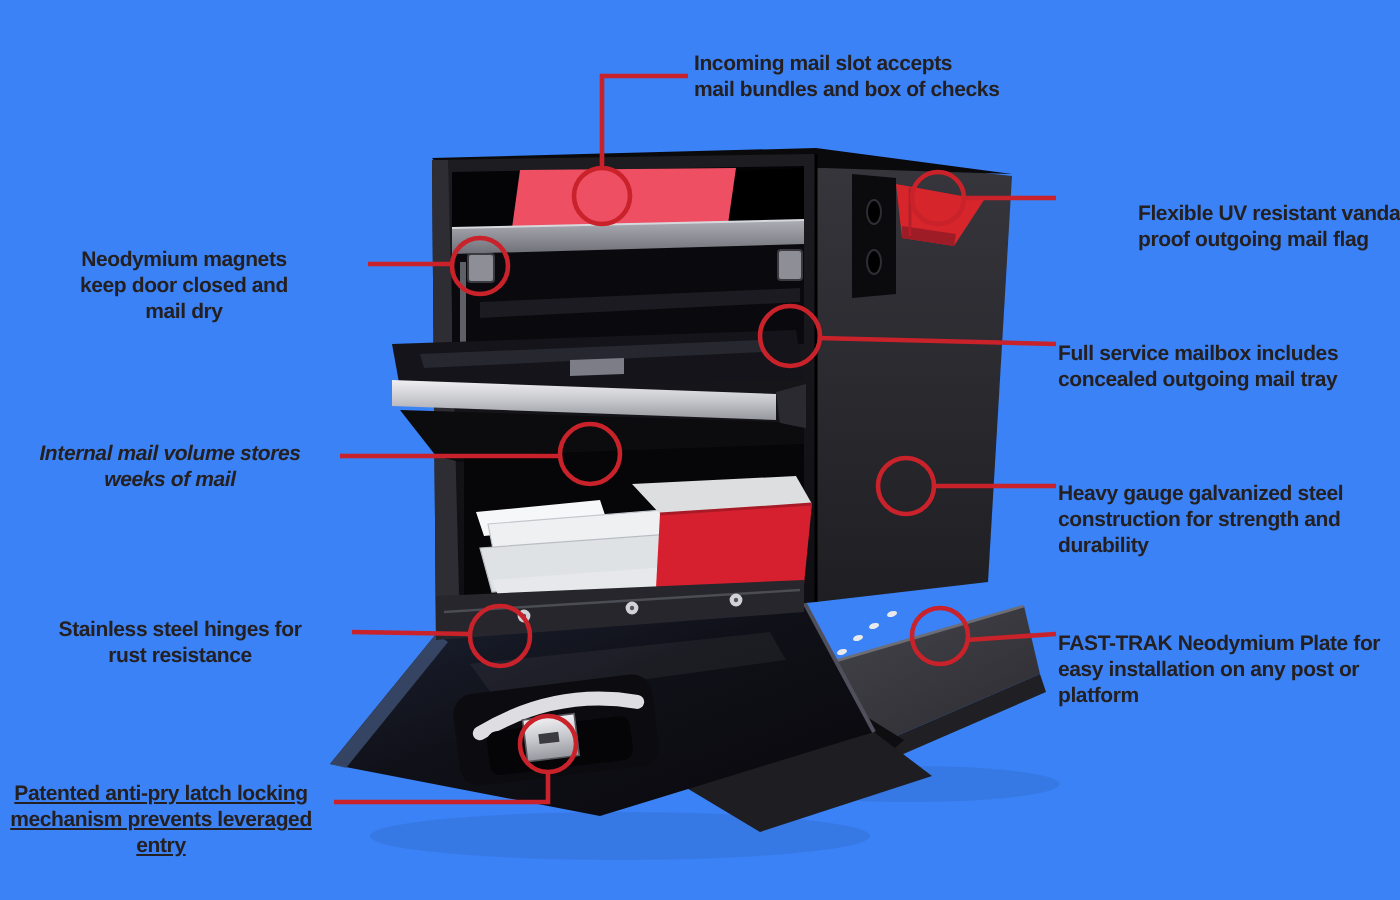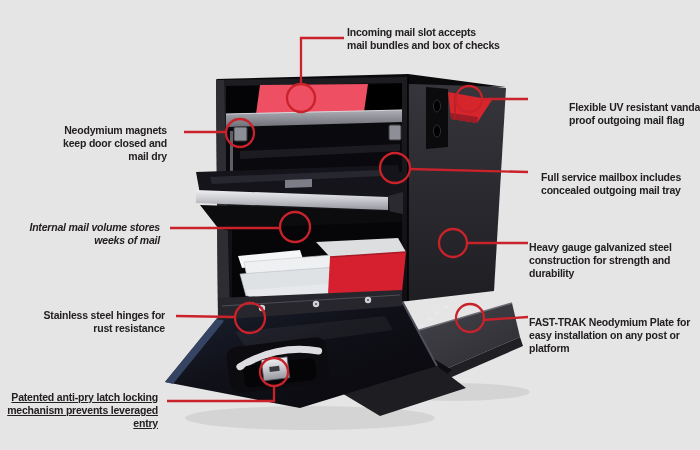--- a/index.html
+++ b/index.html
@@ -1,24 +1,24 @@
 <!DOCTYPE html>
 <html><head>
 <meta charset="utf-8">
 <style>
   html,body{margin:0;padding:0;background:#ffffff;}
   .stage{
-    position:relative;width:700px;height:450px;background:#e5e5e5;overflow:hidden;
+    position:relative;width:700px;height:450px;background:#3b82f6;overflow:hidden;
     font-family:"Liberation Sans",sans-serif;
   }
   .callout{
     position:absolute;font-weight:bold;font-size:10.5px;line-height:12.8px;
     letter-spacing:-0.2px;color:#242022;white-space:pre;
   }
-  .r{text-align:right;}
+  .r{text-align:center;}
   svg{position:absolute;left:0;top:0;}
 </style>
 </head>
 <body>
 
 <div class="stage">
 
   <svg width="700" height="450" viewBox="0 0 700 450">
     <defs>
       <linearGradient id="gSide" x1="0" y1="0" x2="0" y2="1">
@@ -192,21 +192,21 @@
 mail dry</div>
   <div class="callout r" style="left:10px;top:221px;width:150px;font-style:italic;">Internal mail volume stores
 weeks of mail</div>
   <div class="callout r" style="left:15px;top:309px;width:150px;">Stainless steel hinges for
 rust resistance</div>
   <div class="callout r" style="left:3px;top:391px;width:155px;text-decoration:underline;">Patented anti-pry latch locking
 mechanism prevents leveraged
 entry</div>
   <div class="callout" style="left:529px;top:101px;margin-left:40px;">Flexible UV resistant vandal
 proof outgoing mail flag</div>
-  <div class="callout" style="left:529px;top:171px;margin-left:12px;">Full service mailbox includes
+  <div class="callout" style="left:529px;top:171px;">Full service mailbox includes
 concealed outgoing mail tray</div>
   <div class="callout" style="left:529px;top:241px;">Heavy gauge galvanized steel
 construction for strength and
 durability</div>
   <div class="callout" style="left:529px;top:316px;">FAST-TRAK Neodymium Plate for
 easy installation on any post or
 platform</div>
 
 </div>
 

